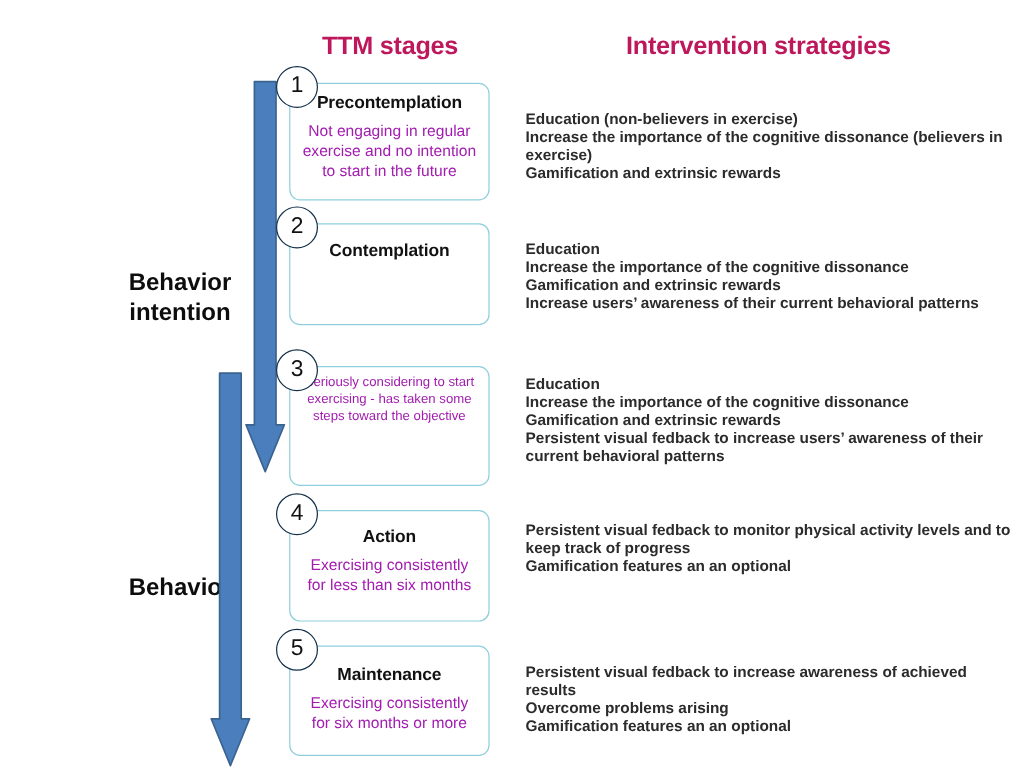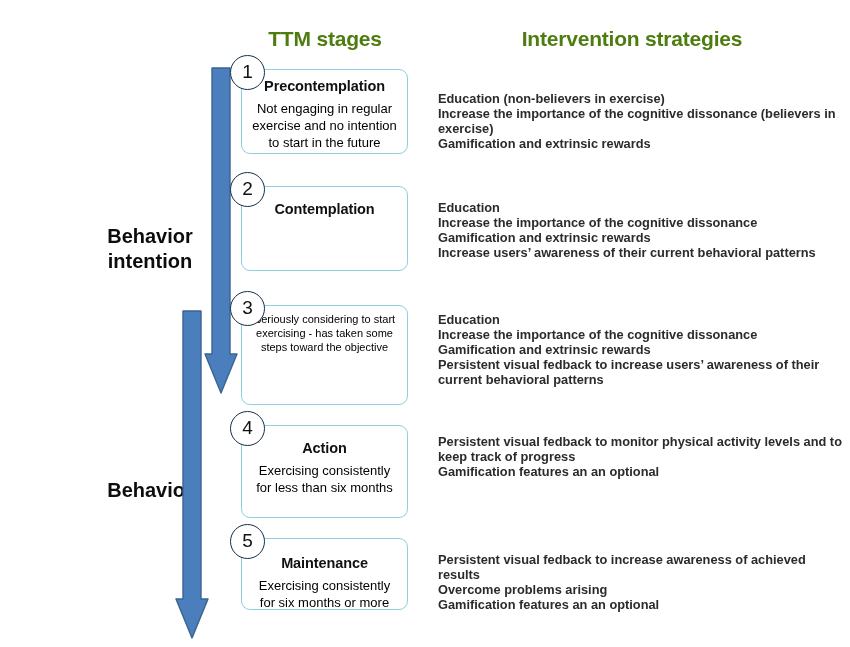--- a/index.html
+++ b/index.html
@@ -21,21 +21,21 @@
     left: 0; top: 0;
     width: 850px;
     height: 647px;
   }
 
   
   .col-header {
     position: absolute;
     font-weight: bold;
     font-size: 21px;
-    color: #4d7c0f;
+    color: #be185d;
     letter-spacing: -0.2px;
     white-space: nowrap;
   }
   #hdr-ttm   { left: 241px; top: 27px; width: 168px; text-align: center; }
   #hdr-inter { left: 437px; top: 27px; width: 390px; text-align: center; }
 
   
   .side-label {
     position: absolute;
     font-weight: bold;
@@ -68,32 +68,32 @@
     font-weight: bold;
     font-size: 14.5px;
     color: #111111;
     text-align: center;
     line-height: 1.2;
     margin-bottom: 6px;
     letter-spacing: -0.1px;
   }
   .stage-desc {
     font-size: 13px;
-    color: #000000;
+    color: #a21caf;
     text-align: center;
     line-height: 1.28;
     white-space: pre-line;
   }
 
   
-  #box-1 { top: 69px;  height: 85px; }
+  #box-1 { top: 69px;  height: 98px; }
   #box-2 { top: 186px; height: 85px; }
   #box-3 { top: 305px; height: 100px; }
   #box-4 { top: 425px; height: 93px; }
-  #box-5 { top: 538px; height: 72px; }
+  #box-5 { top: 538px; height: 92px; }
 
   #box-1 .stage-title { padding-top: 2px; }
   #box-3 .stage-title { padding-top: 8px; }
   #box-4 .stage-title { padding-top: 8px; }
   #box-5 .stage-title { padding-top: 10px; }
   #box-2 .stage-title { padding-top: 8px; }
 
   #box-3 .stage-desc { font-size: 11px; }
 
   

